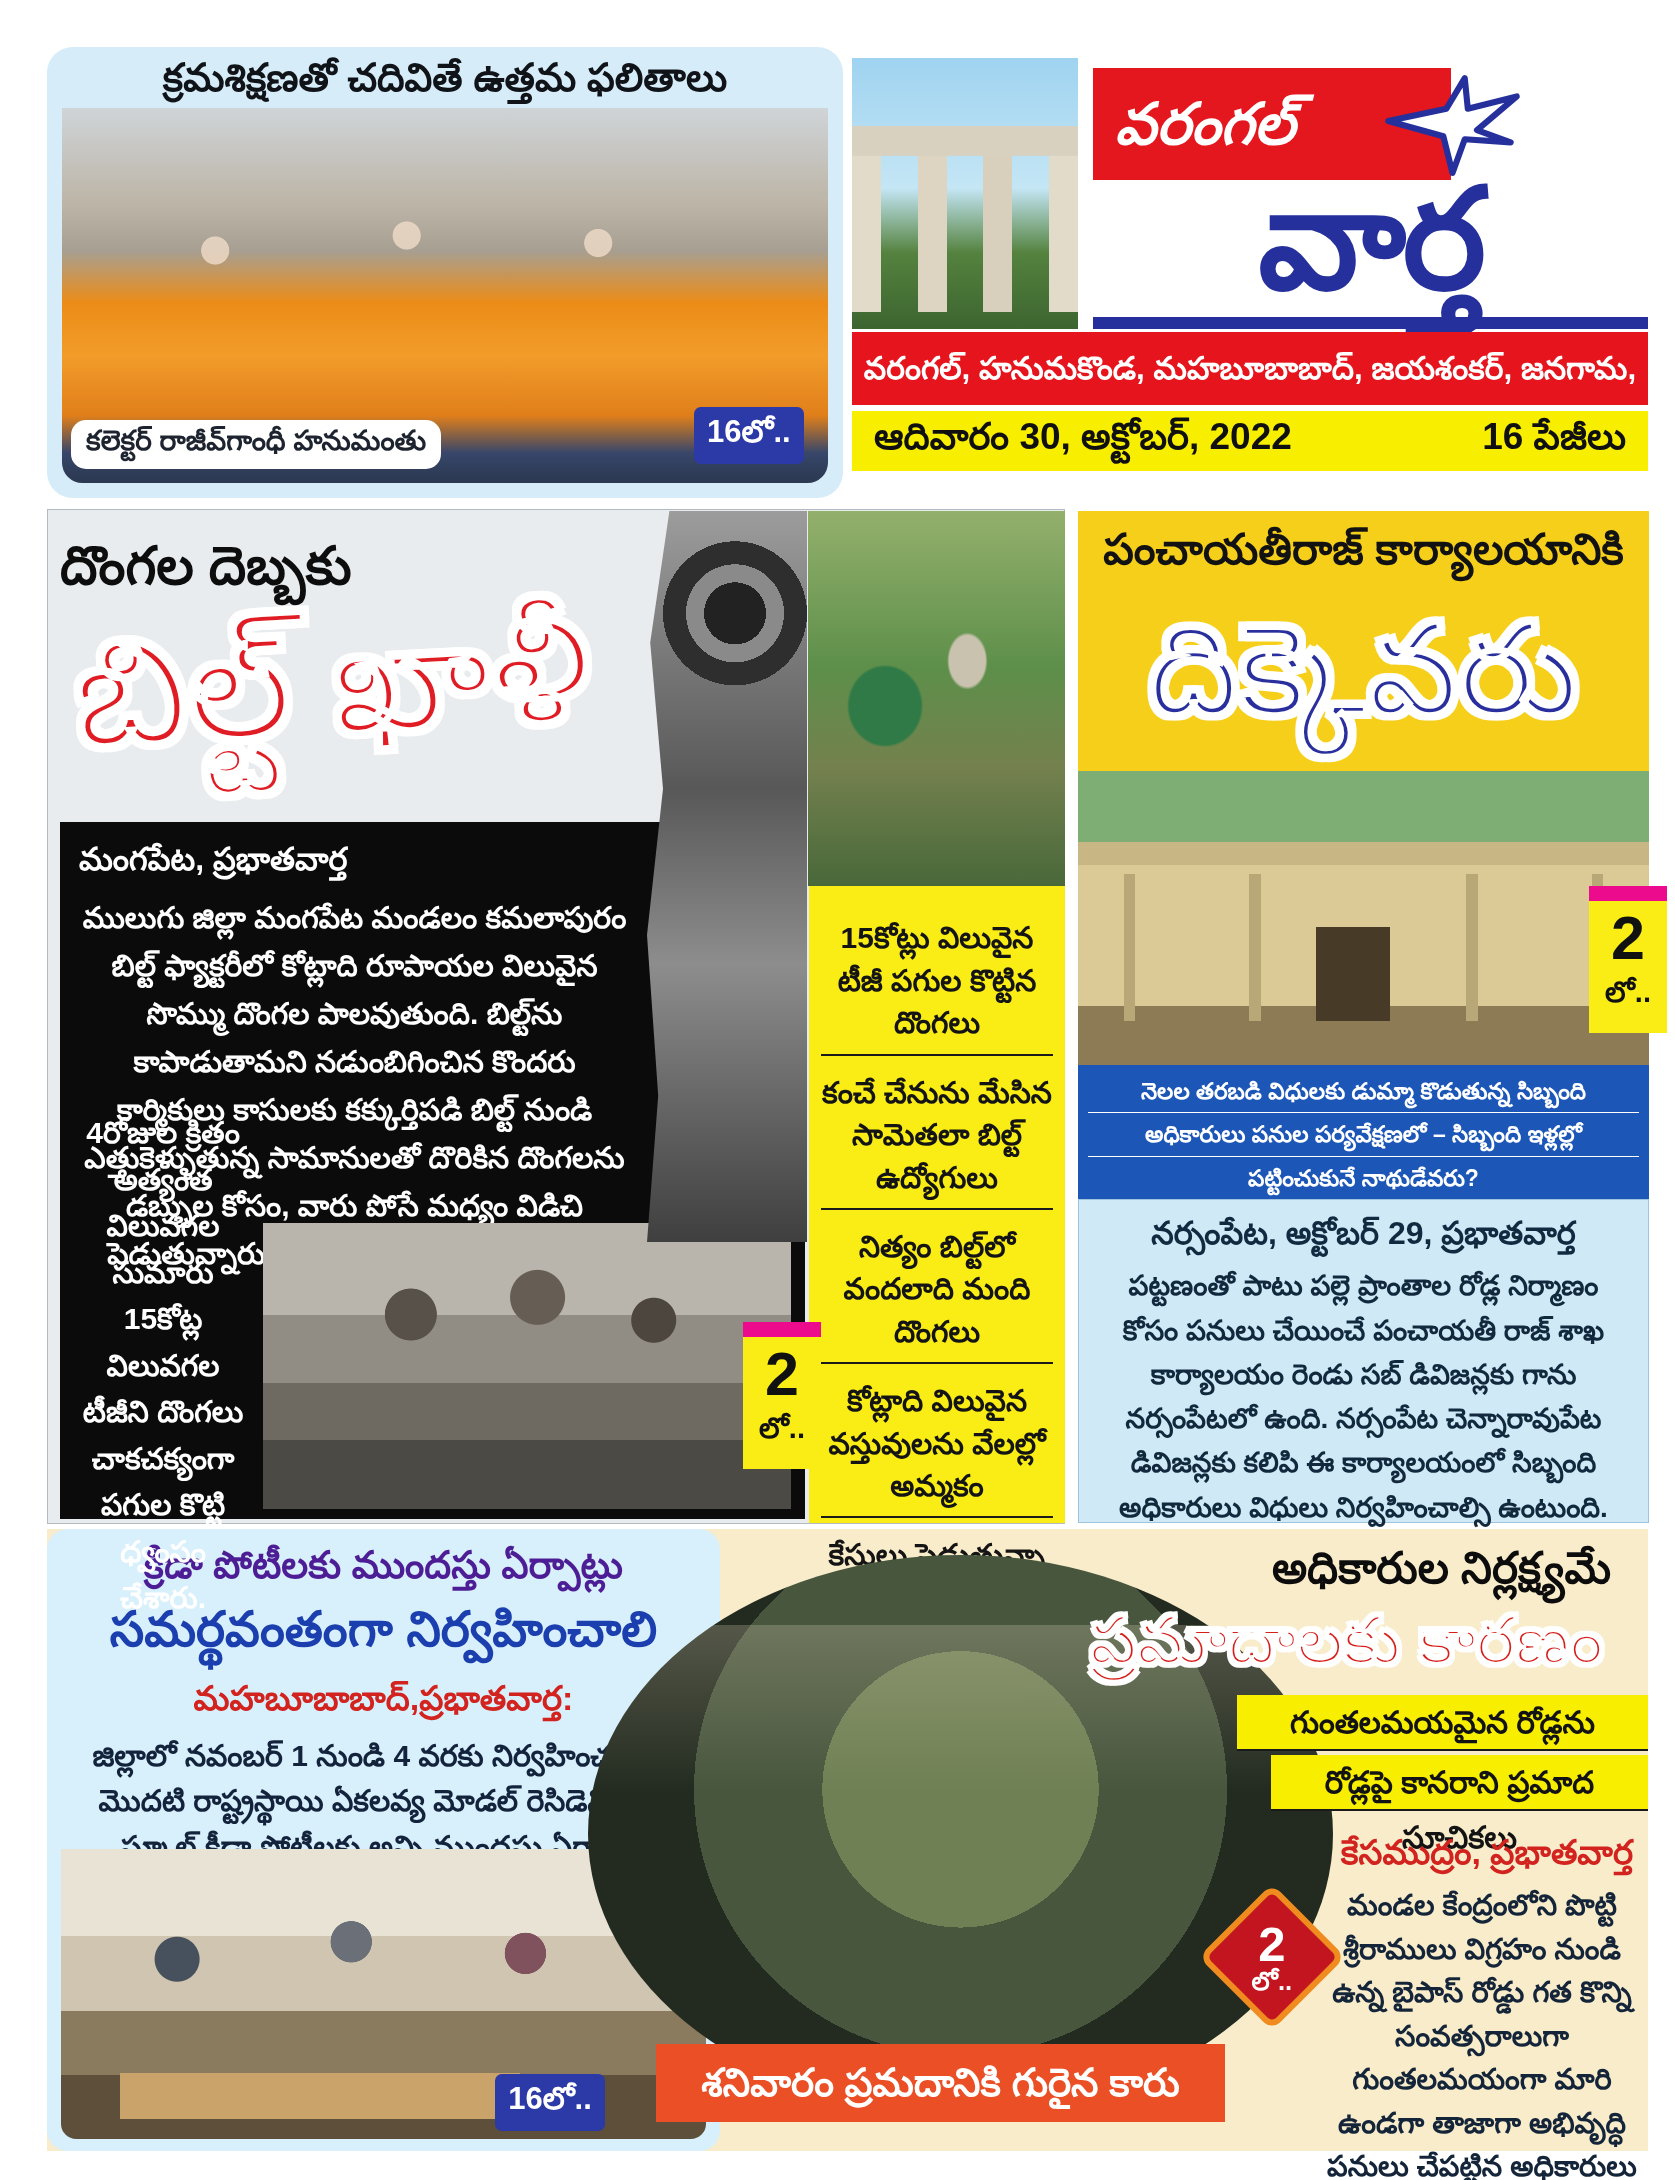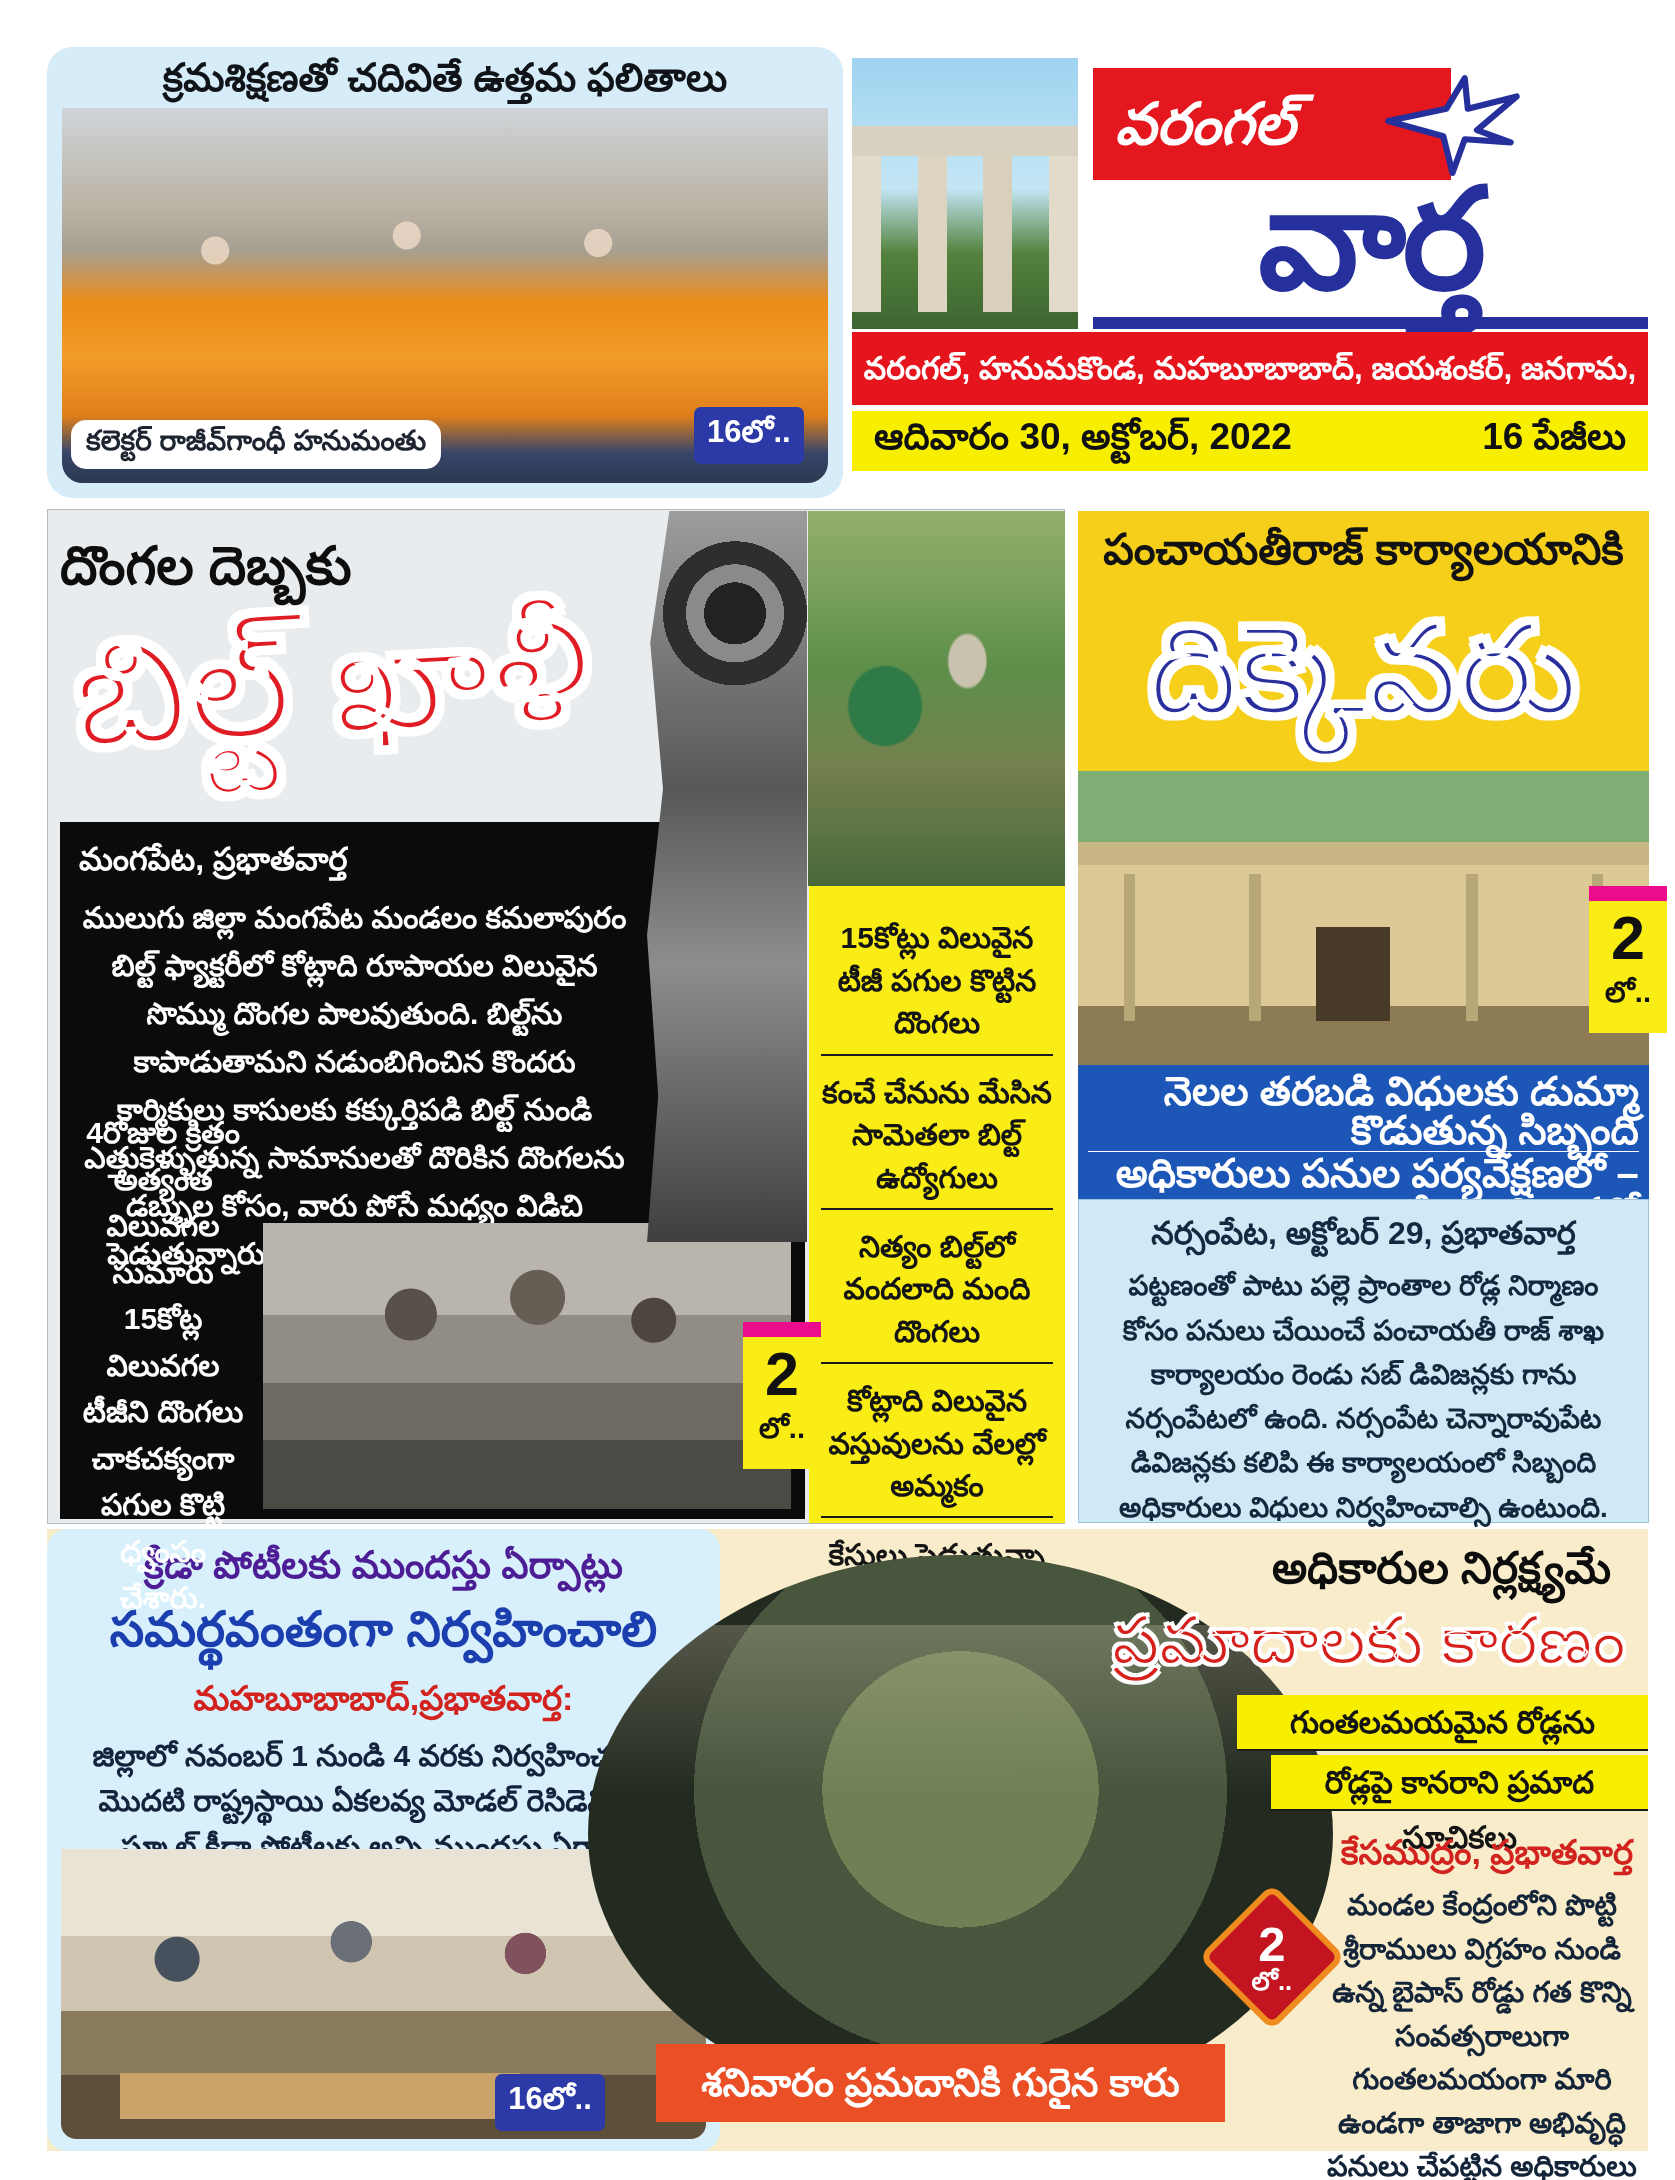--- a/index.html
+++ b/index.html
@@ -103,21 +103,21 @@
   .rs-kicker { padding-top:13.6px; text-align:center; font-size:43px; font-weight:bold; color:#121212; }
   .rs-title { text-align:center; font-size:128px; font-weight:bold; color:#2a2f9e; line-height:170px;
     -webkit-text-stroke:2.6px #ffffff;
     text-shadow:3.4px 3.4px 0 #fff,-3.4px 3.4px 0 #fff,3.4px -3.4px 0 #fff,-3.4px -3.4px 0 #fff; }
   .building-photo { left:1078px; top:771px; width:571px; height:294px;
     background:
       linear-gradient(#473a27,#473a27) 48% 78%/13% 32% no-repeat,
       linear-gradient(90deg, transparent 0 8%, #b8a878 8% 10%, transparent 10% 30%, #b8a878 30% 32%, transparent 32% 68%, #b8a878 68% 70%, transparent 70% 90%, #b8a878 90% 92%, transparent 92%) 0 70%/100% 50% no-repeat,
       linear-gradient(180deg,#7fae74 0 24%,#c9b685 24% 32%,#dcca96 32% 80%,#8c7b55 80% 100%); }
   .rs-bluebox { left:1078px; top:1065px; width:571px; height:135px; background:#1c57b8; padding:6.8px 10.2px; }
-  .deck-line { text-align:right; font-size:40px; font-weight:bold; color:#ffffff; line-height:39px; }
+  .deck-line { text-align:center; font-size:23px; font-weight:bold; color:#ffffff; line-height:39px; }
   .deck-line.sep { border-bottom:1.7px solid #ffffff; padding-bottom:1.7px; margin-bottom:1.7px; }
   .rs-body { left:1078px; top:1199px; width:571px; height:324px; background:#cfe9f7;
     border:1.7px solid #9fc4de; padding:15.3px 19px; }
   .rs-dateline { text-align:center; font-size:32px; font-weight:bold; color:#122a40; }
   .rs-bodytext { margin-top:5.1px; text-align:center; font-size:28px; font-weight:bold;
     color:#12283c; line-height:1.58; }
 
   
   .bottom-bg { left:47px; top:1529px; width:1601px; height:622px; background:#f8eccb; z-index:0; }
   .bl-card { left:47px; top:1529px; width:673px; height:622px; background:#d8effc;
@@ -137,22 +137,22 @@
       linear-gradient(180deg,#e9e3d5 0 30%,#cfc5b0 30% 56%,#8a7a5e 56% 78%,#5d4f3a 78% 100%); }
   .bl-badge { right:101px; bottom:8.5px; }
 
   .night-photo { left:588px; top:1555px; width:745px; height:558px; border-radius:50%; z-index:2;
     background:
       linear-gradient(rgba(214,202,178,.28), transparent) 0 18%/100% 30% no-repeat,
       radial-gradient(circle at 50% 42%, #6f8054 0 28%, #47563d 28% 54%, #232b20 54% 80%, #10140f 100%); }
 
   .br-h1 { left:1235px; top:1543px; width:413px; text-align:center; z-index:3;
     font-size:44px; font-weight:bold; color:#0c0c0c; }
-  .br-h2 { left:1090px; top:1598px; width:558px; text-align:center; z-index:3;
-    font-size:66px; font-weight:normal; color:#d6201c; line-height:85px;
+  .br-h2 { left:1090px; top:1598px; width:558px; text-align:left; z-index:3;
+    font-size:66px; font-weight:bold; color:#d6201c; line-height:85px;
     -webkit-text-stroke:1.7px #ffffff;
     text-shadow:2.6px 2.6px 0 #fff,-2.6px 2.6px 0 #fff,2.6px -2.6px 0 #fff,-2.6px -2.6px 0 #fff; }
   .hl-line { background:#f8ef00; text-align:center; font-size:31px; font-weight:bold;
     color:#131313; line-height:55px; z-index:3; border-bottom:2.6px solid #1a1a1a; }
   .hl-1 { left:1237px; top:1695px; width:411px; height:56px; }
   .hl-2 { left:1271px; top:1755px; width:377px; height:56px; }
   .br-dateline { left:1325px; top:1833px; width:324px; text-align:center; z-index:3;
     font-size:34px; font-weight:bold; color:#d2231f; }
   .br-body { left:1316px; top:1884px; width:332px; text-align:center; z-index:3;
     font-size:29px; font-weight:bold; color:#142439; line-height:1.5; }

